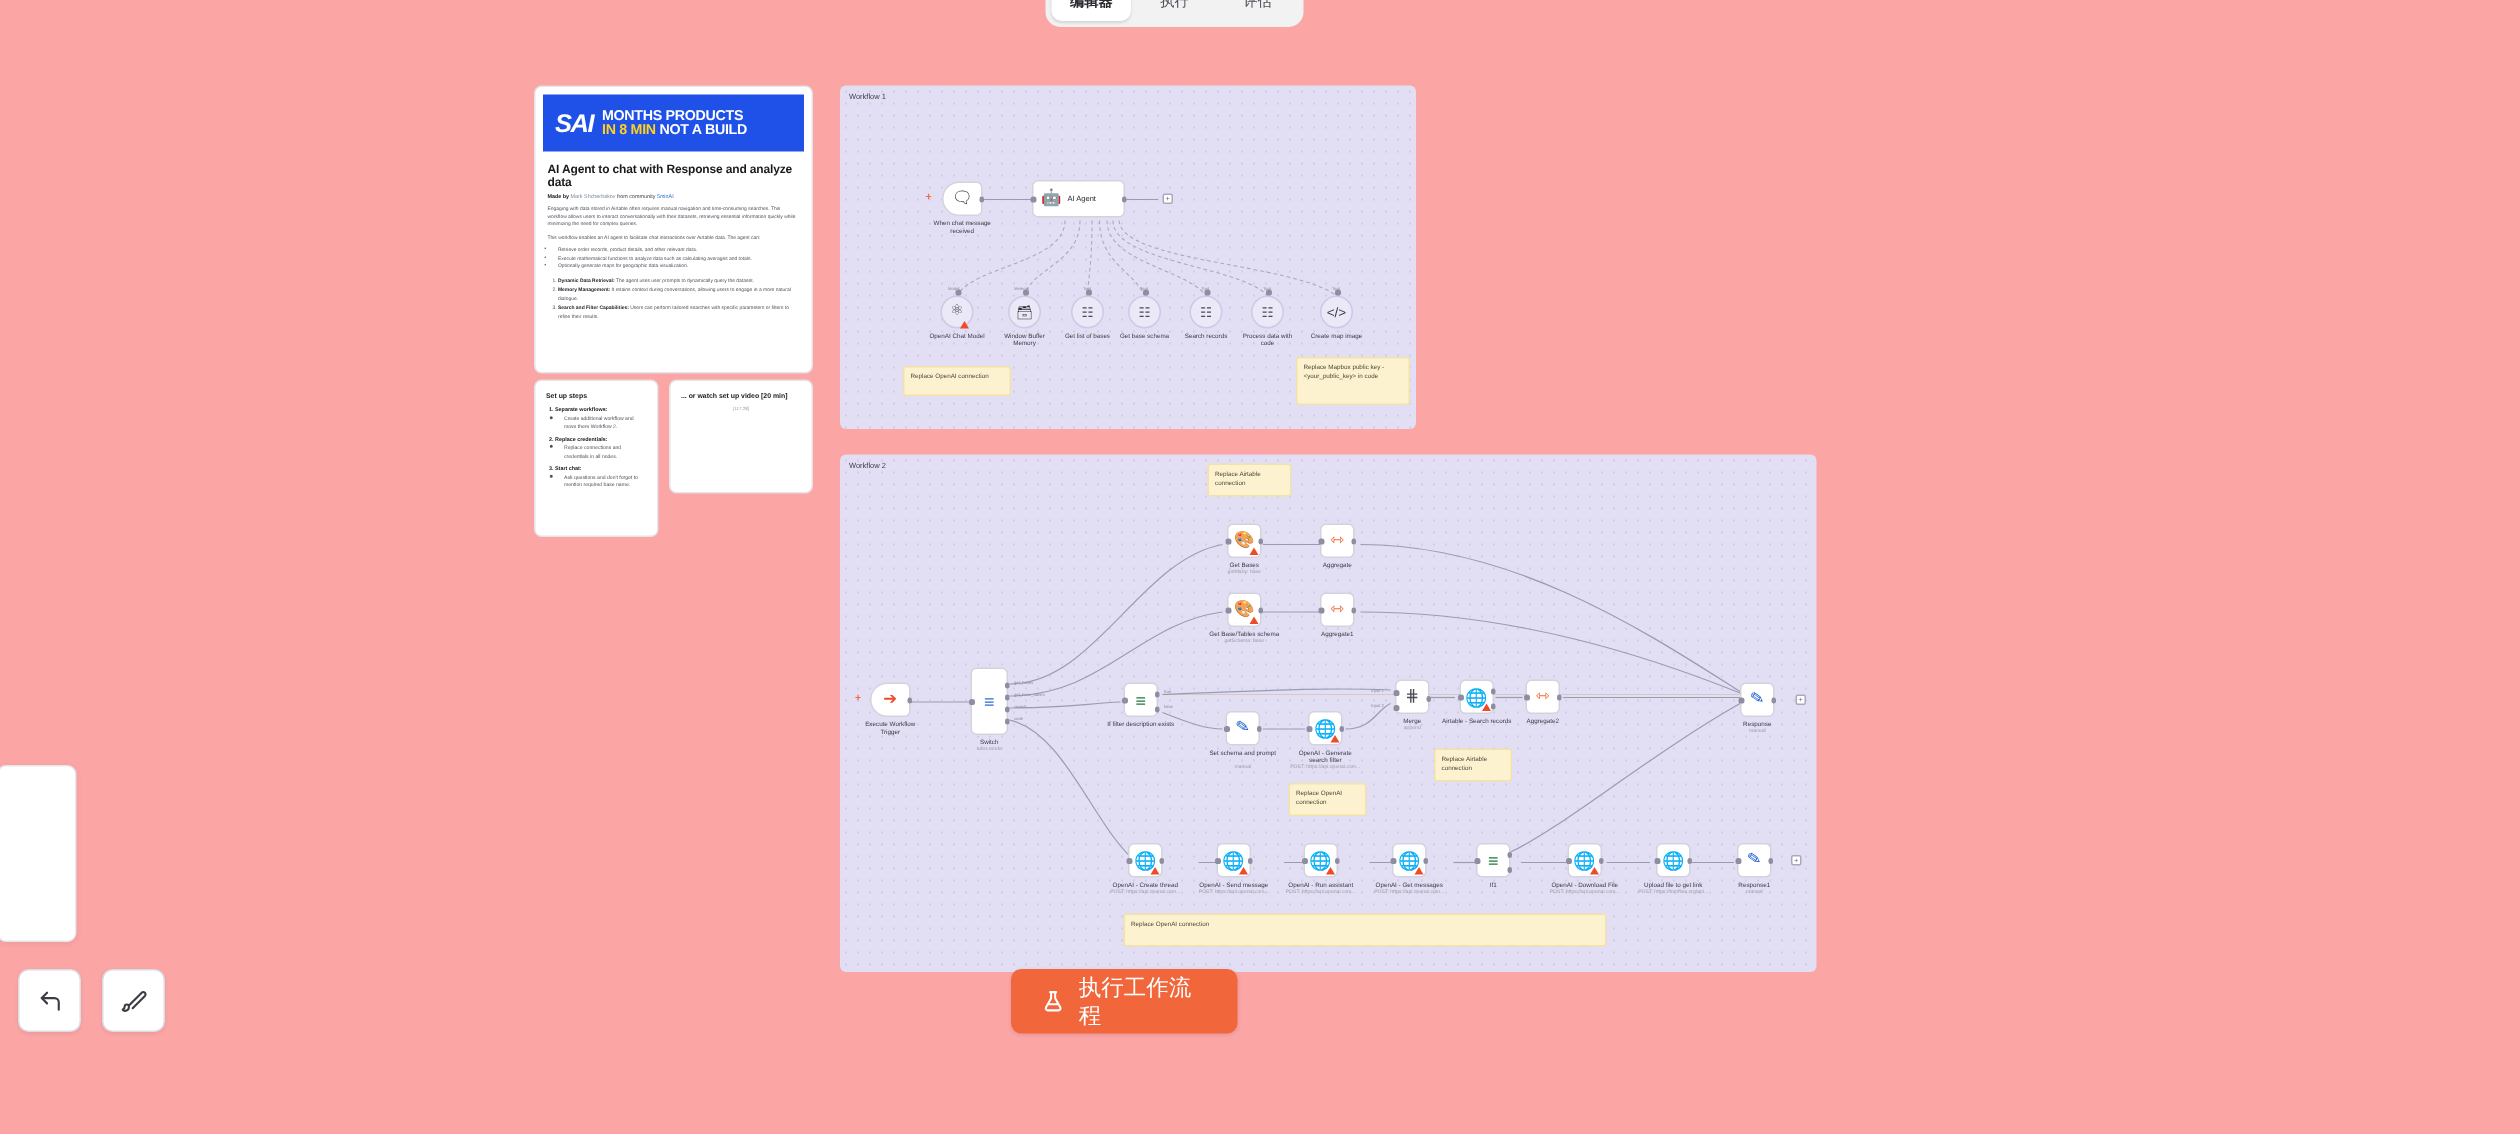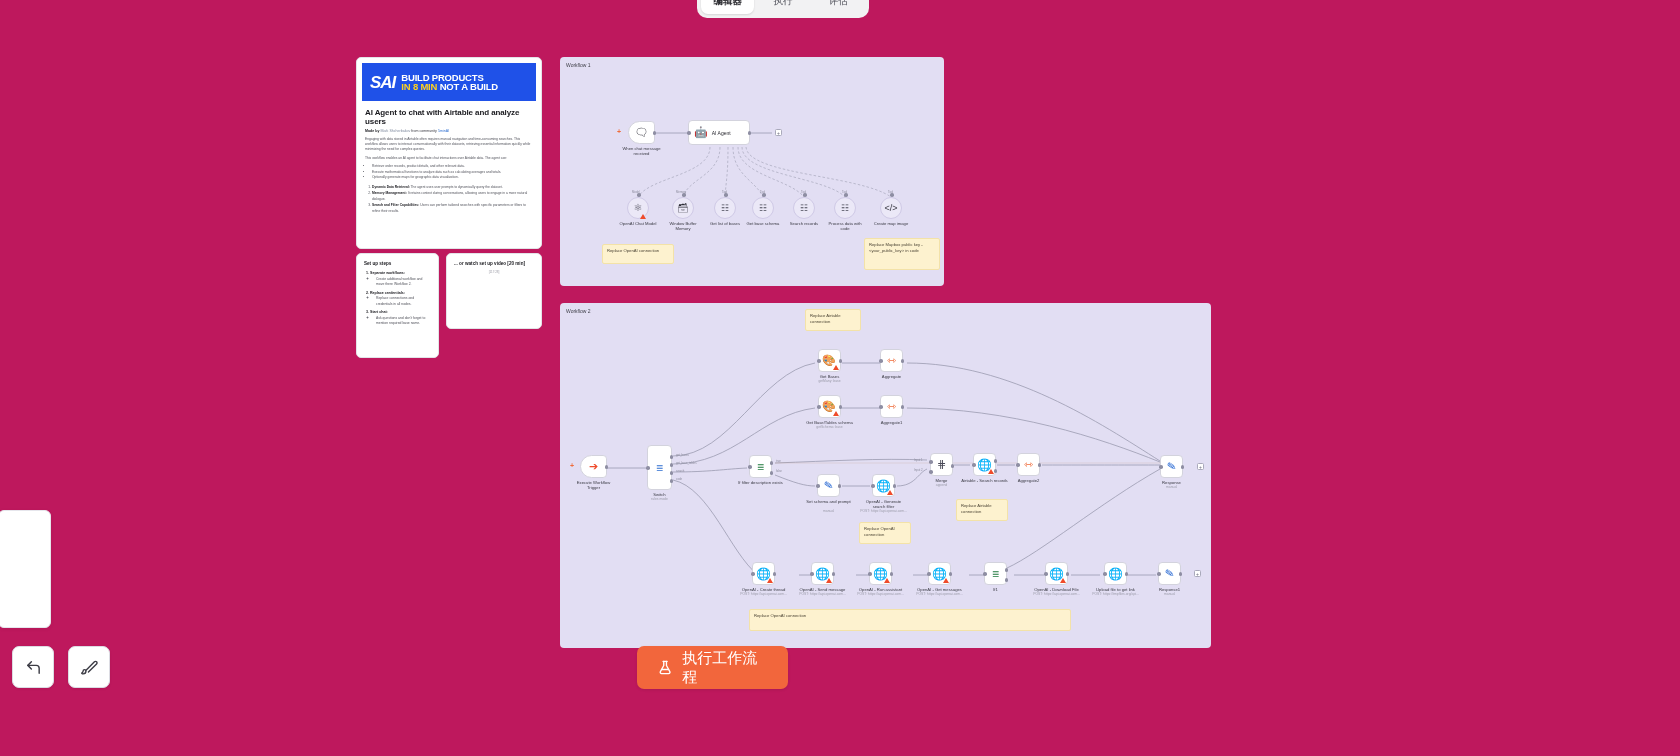--- a/index.html
+++ b/index.html
@@ -6,21 +6,21 @@
   html, body {
     margin: 0; padding: 0;
     width: 1680px; height: 756px;
     overflow: hidden;
     background: #ffffff;
     font-family: "Liberation Sans", sans-serif;
   }
   #root {
     position: relative;
     width: 1680px; height: 756px;
-    background: #be185d;
+    background: #fca5a5;
   }
 
   
   .tabbar {
     position: absolute;
     left: 697px; top: -30px;
     width: 172px; height: 48px;
     background: #f2f2f3;
     border-radius: 10px;
     display: flex;
@@ -290,21 +290,21 @@
     box-shadow: 0 1px 3px rgba(0,0,0,.07);
     cursor: pointer;
   }
   #fab-undo { left: 12px; top: 646px; }
   #fab-brush { left: 68px; top: 646px; }
   .fab svg { width: 17px; height: 17px; }
 
   
   .actionbar {
     position: absolute;
-    left: 637px; top: 646px;
+    left: 674px; top: 646px;
     display: flex; gap: 30px;
     z-index: 10;
     flex-direction: column;
   }
   .btn {
     height: 43px;
     display: flex; align-items: center; justify-content: center;
     gap: 9px;
     border-radius: 7px;
     font-size: 15px;
@@ -334,29 +334,29 @@
   <div class="tabbar">
     <div class="tab active">编辑器</div>
     <div class="tab">执行</div>
     <div class="tab">评估</div>
   </div>
 
   <div class="docpanel">
     <div class="banner">
       <span class="banner-logo">SAI</span>
       <span class="banner-text">
-        <span class="banner-l1 gl">BUILD PRODUCTS</span>
+        <span class="banner-l1 gl">MONTHS PRODUCTS</span>
         <span class="banner-l2 gl">
           <span class="y">IN 8 MIN</span>
           <span class="w">NOT A BUILD</span>
         </span>
       </span>
     </div>
     <div class="doc-body">
-      <div class="doc-title">AI Agent to chat with Airtable and analyze users</div>
+      <div class="doc-title">AI Agent to chat with Response and analyze data</div>
       <div class="doc-made">
         <b>Made by</b>
         <span class="lnk">Mark Shcherbakov</span>
         <span>from community</span>
         <span class="lnk2">5minAI</span>
       </div>
       <div class="doc-p">Engaging with data stored in Airtable often requires manual navigation and time-consuming searches. This workflow allows users to interact conversationally with their datasets, retrieving essential information quickly while minimizing the need for complex queries.</div>
       <div class="doc-p">This workflow enables an AI agent to facilitate chat interactions over Airtable data. The agent can:</div>
       <ul class="doc-ul">
         <li>Retrieve order records, product details, and other relevant data.</li>

